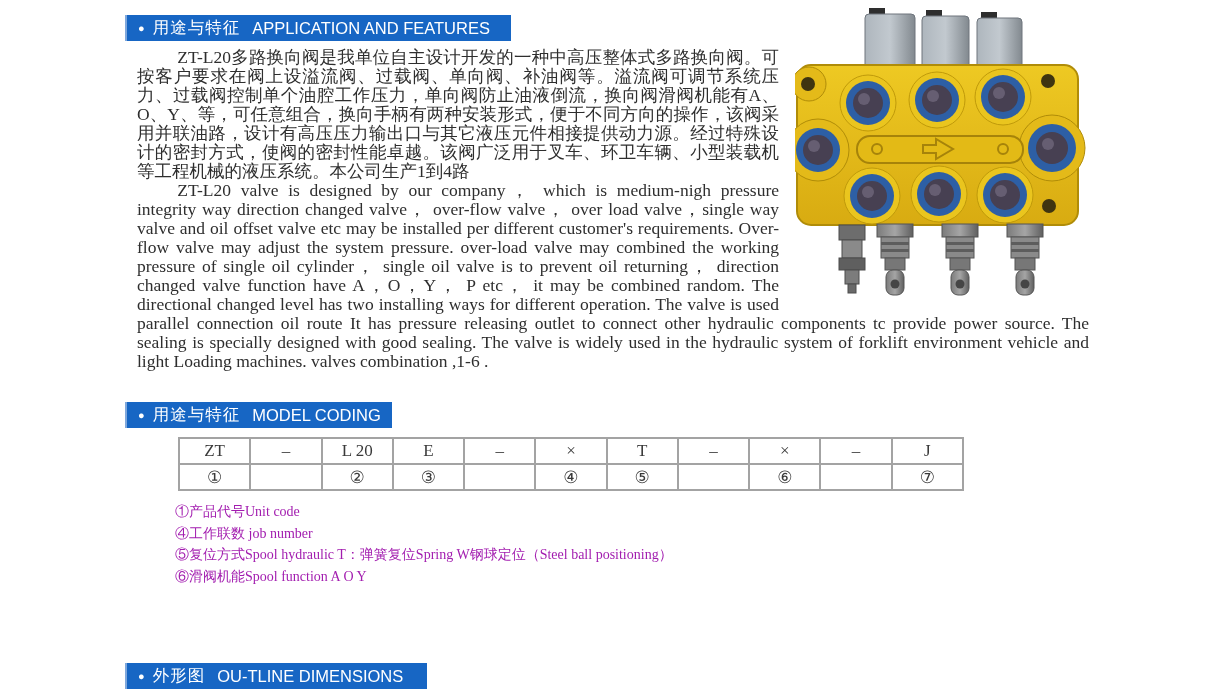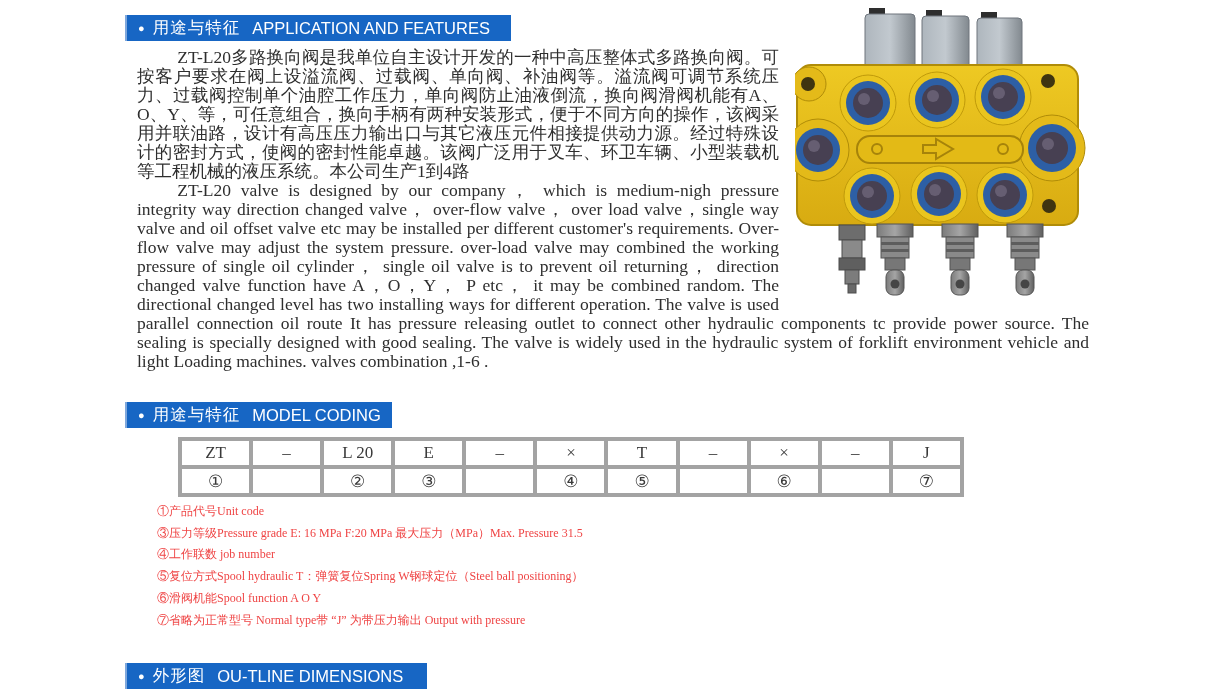--- a/index.html
+++ b/index.html
@@ -40,33 +40,33 @@
   #feature-text p{margin:0;text-indent:2.3em;}
 
   #valve-photo{position:absolute;left:795px;top:8px;width:300px;height:297px;}
 
   
   #mc-table{
     position:absolute;left:178px;top:437px;width:786px;
     border-collapse:collapse;table-layout:fixed;
   }
   #mc-table td{
-    border:4px solid #a3a3a3;
+    border:2px solid #a3a3a3;
     height:24px;
     text-align:center;vertical-align:middle;
     font-size:17px;
     padding:0;
     color:#3a3a3a;
   }
 
   
   #mc-notes{
-    position:absolute;left:157px;top:501px;width:940px;
-    font-size:12px;line-height:21.7px;
-    color:#ef4444;
+    position:absolute;left:175px;top:501px;width:940px;
+    font-size:14px;line-height:21.7px;
+    color:#a21caf;
     white-space:nowrap;
   }
 </style>
 </head>
 <body>
 
 <div id="page">
 
   <div class="sec-bar" id="bar-features">
     <span class="bullet">●</span>
@@ -246,25 +246,23 @@
         <td></td>
         <td>⑥</td>
         <td></td>
         <td>⑦</td>
       </tr>
     </tbody>
   </table>
 
   <div id="mc-notes">
     <div>①产品代号Unit code</div>
-    <div>③压力等级Pressure grade E: 16 MPa  F:20 MPa 最大压力（MPa）Max.  Pressure 31.5</div>
     <div>④工作联数 job number</div>
     <div>⑤复位方式Spool hydraulic  T：弹簧复位Spring  W钢球定位（Steel ball positioning）</div>
     <div>⑥滑阀机能Spool function  A  O  Y</div>
-    <div>⑦省略为正常型号 Normal type带 “J” 为带压力输出 Output with pressure</div>
   </div>
 
   <div class="sec-bar" id="bar-outline">
     <span class="bullet">●</span>
     <span class="zh">外形图</span>
     <span class="en">OU-TLINE DIMENSIONS</span>
   </div>
 
 </div>
 

